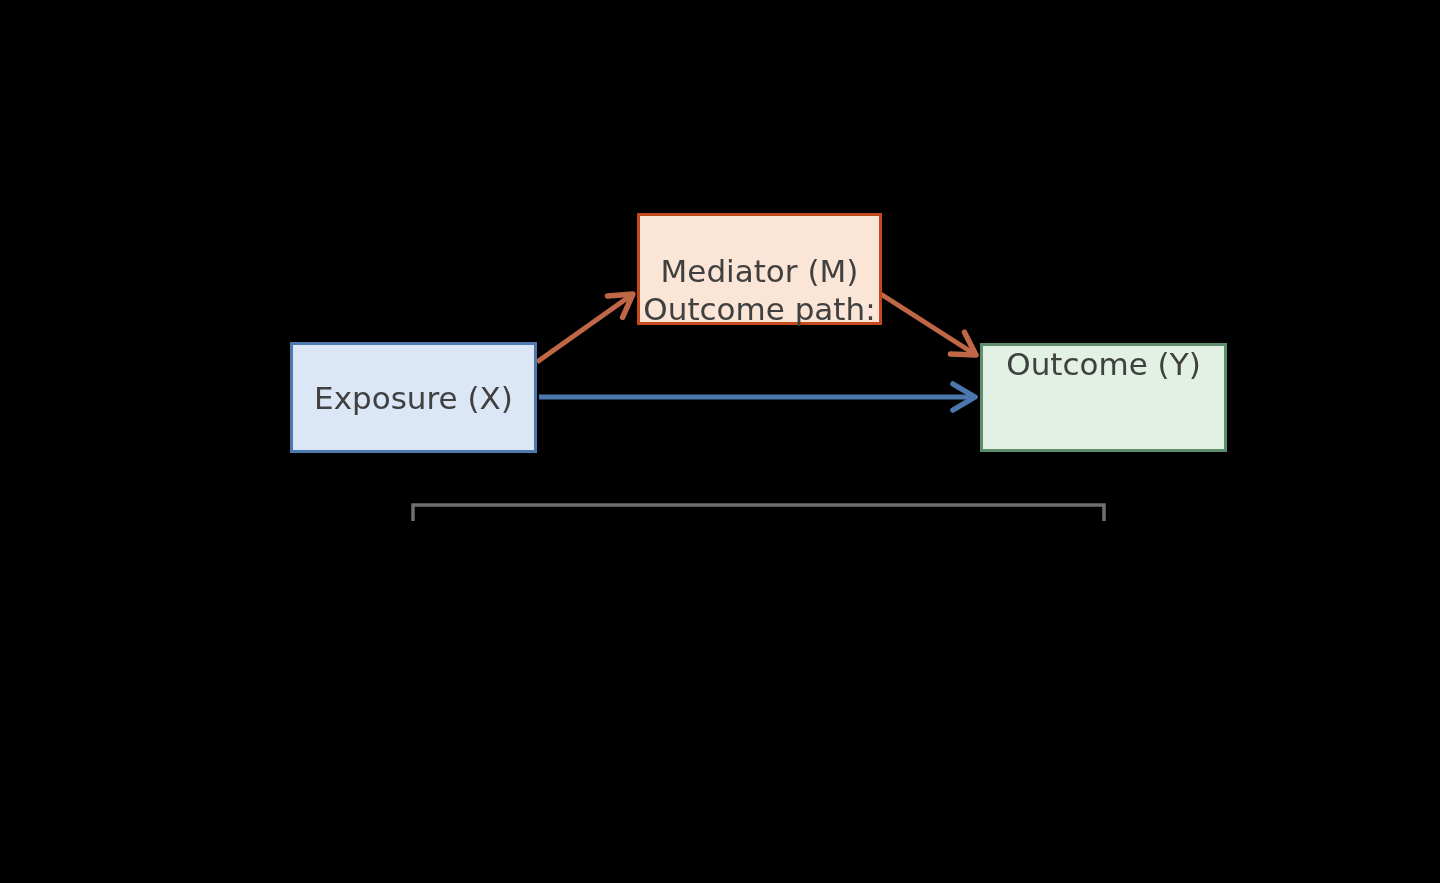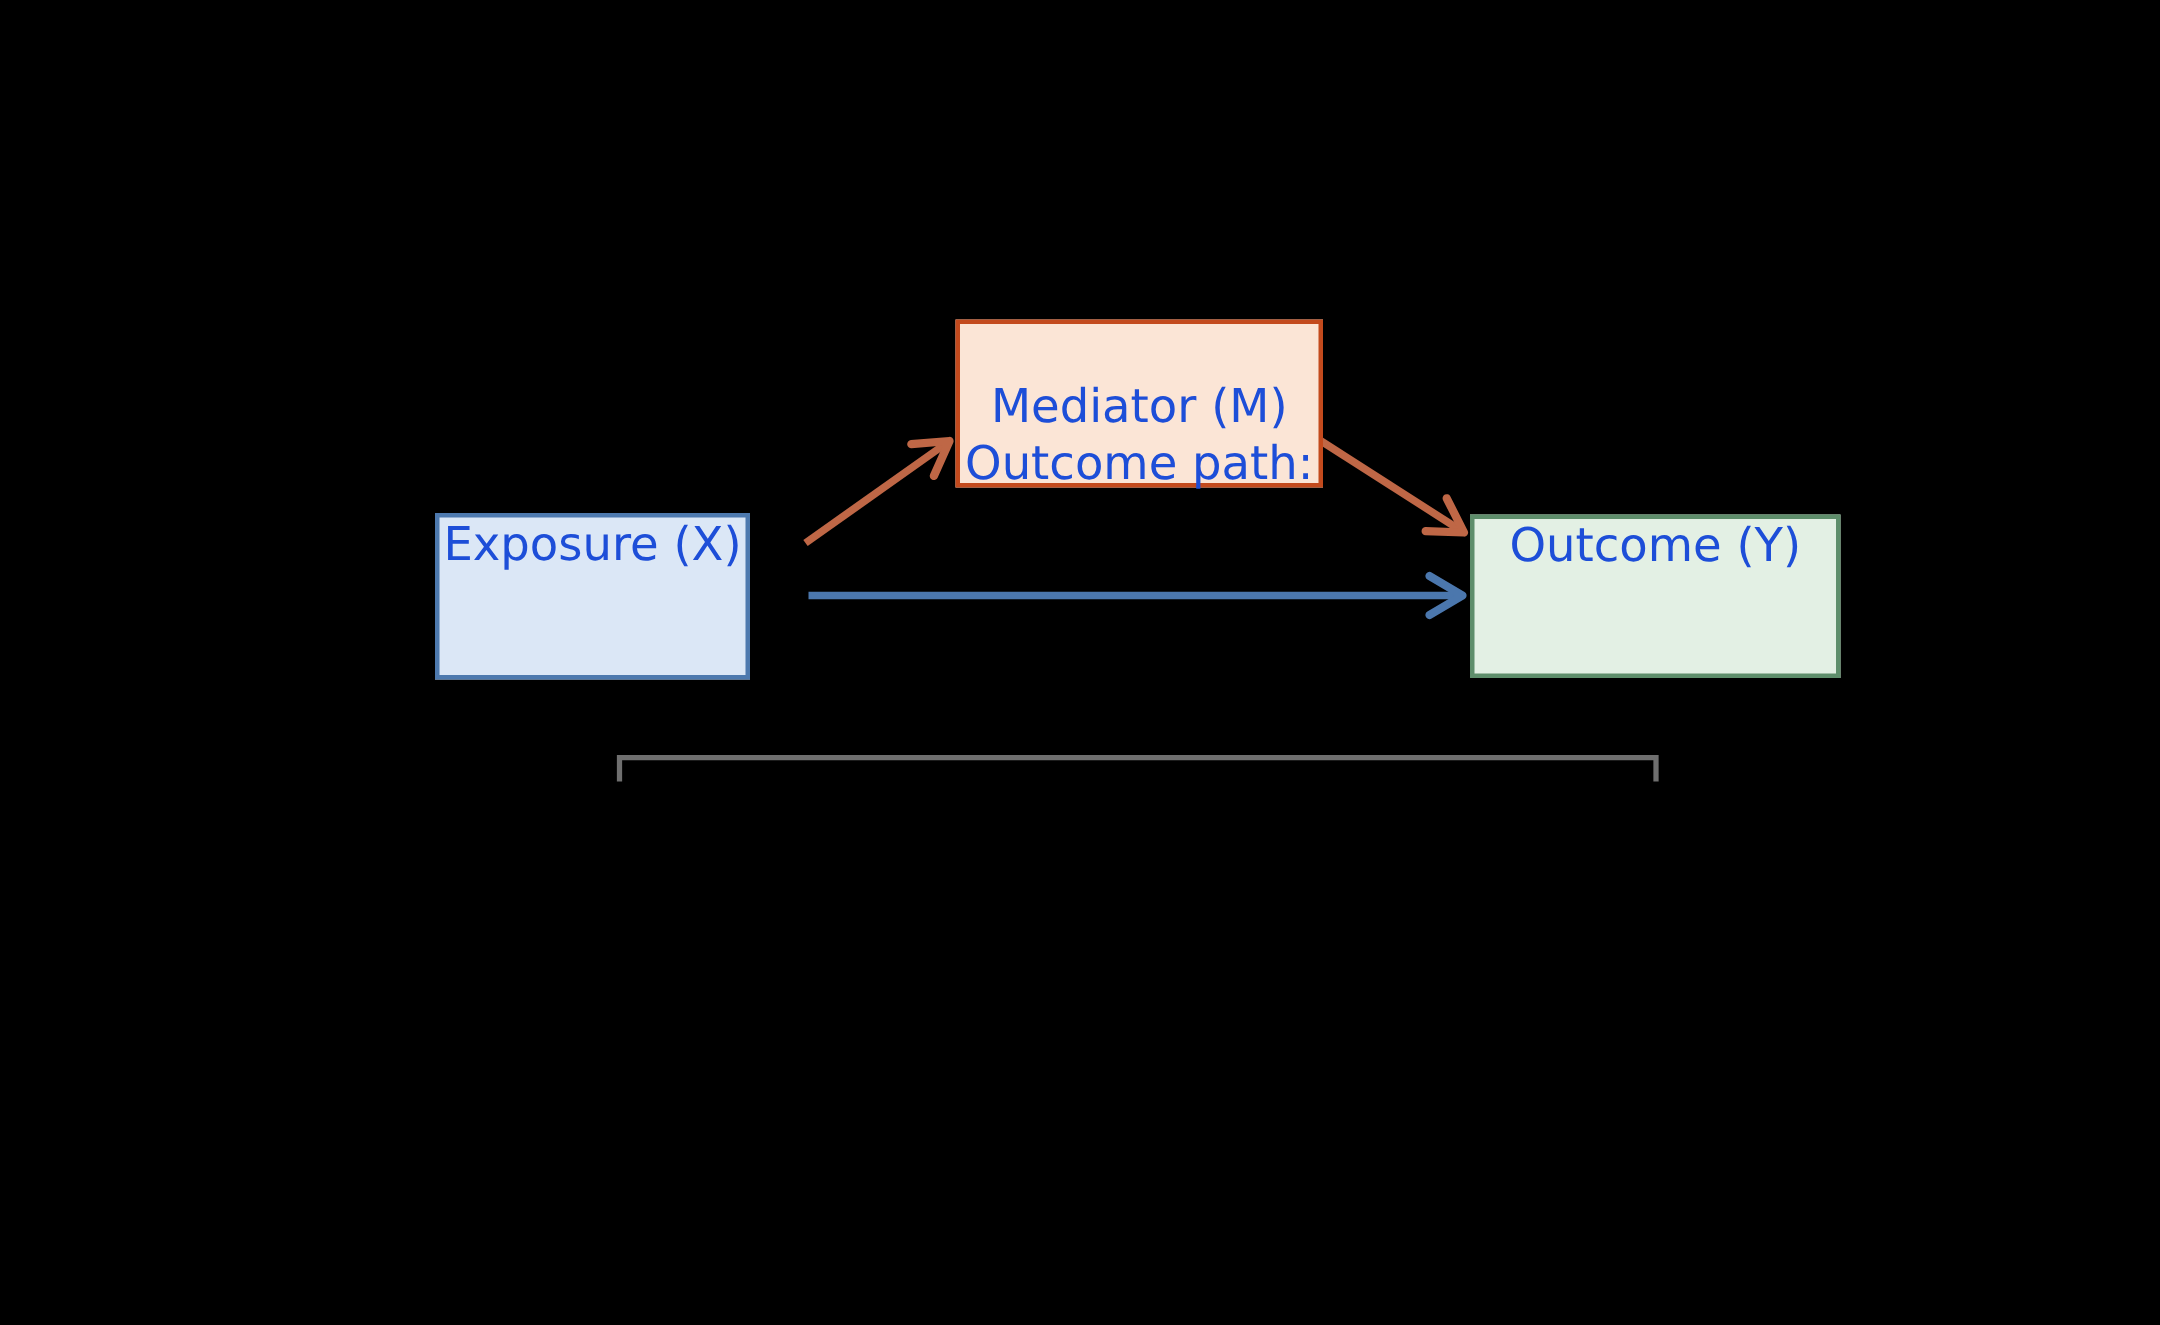--- a/index.html
+++ b/index.html
@@ -14,27 +14,27 @@
   svg.overlay {
     position: absolute;
     left: 0; top: 0;
     width: 1440px; height: 883px;
     display: block;
   }
   .node {
     position: absolute;
     box-sizing: border-box;
     border: 3px solid;
-    color: #1d4ed8;
+    color: #404040;
     font-size: 31px;
   }
   .node-exposure {
-    left: 290px; top: 342px; width: 210px; height: 111px;
+    left: 290px; top: 342px; width: 247px; height: 111px;
     background: #dbe7f6; border-color: #4d79ae;
-    display: flex; justify-content: center;
+    display: flex; align-items: center; justify-content: center;
   }
   .node-mediator {
     left: 637px; top: 213px; width: 245px; height: 112px;
     background: #fbe5d6; border-color: #c34a1d;
     text-align: center; padding-top: 36px; line-height: 38px;
   }
   .node-outcome {
     left: 980px; top: 343px; width: 247px; height: 109px;
     background: #e3f0e4; border-color: #5e8e6b;
     display: flex; justify-content: center;

